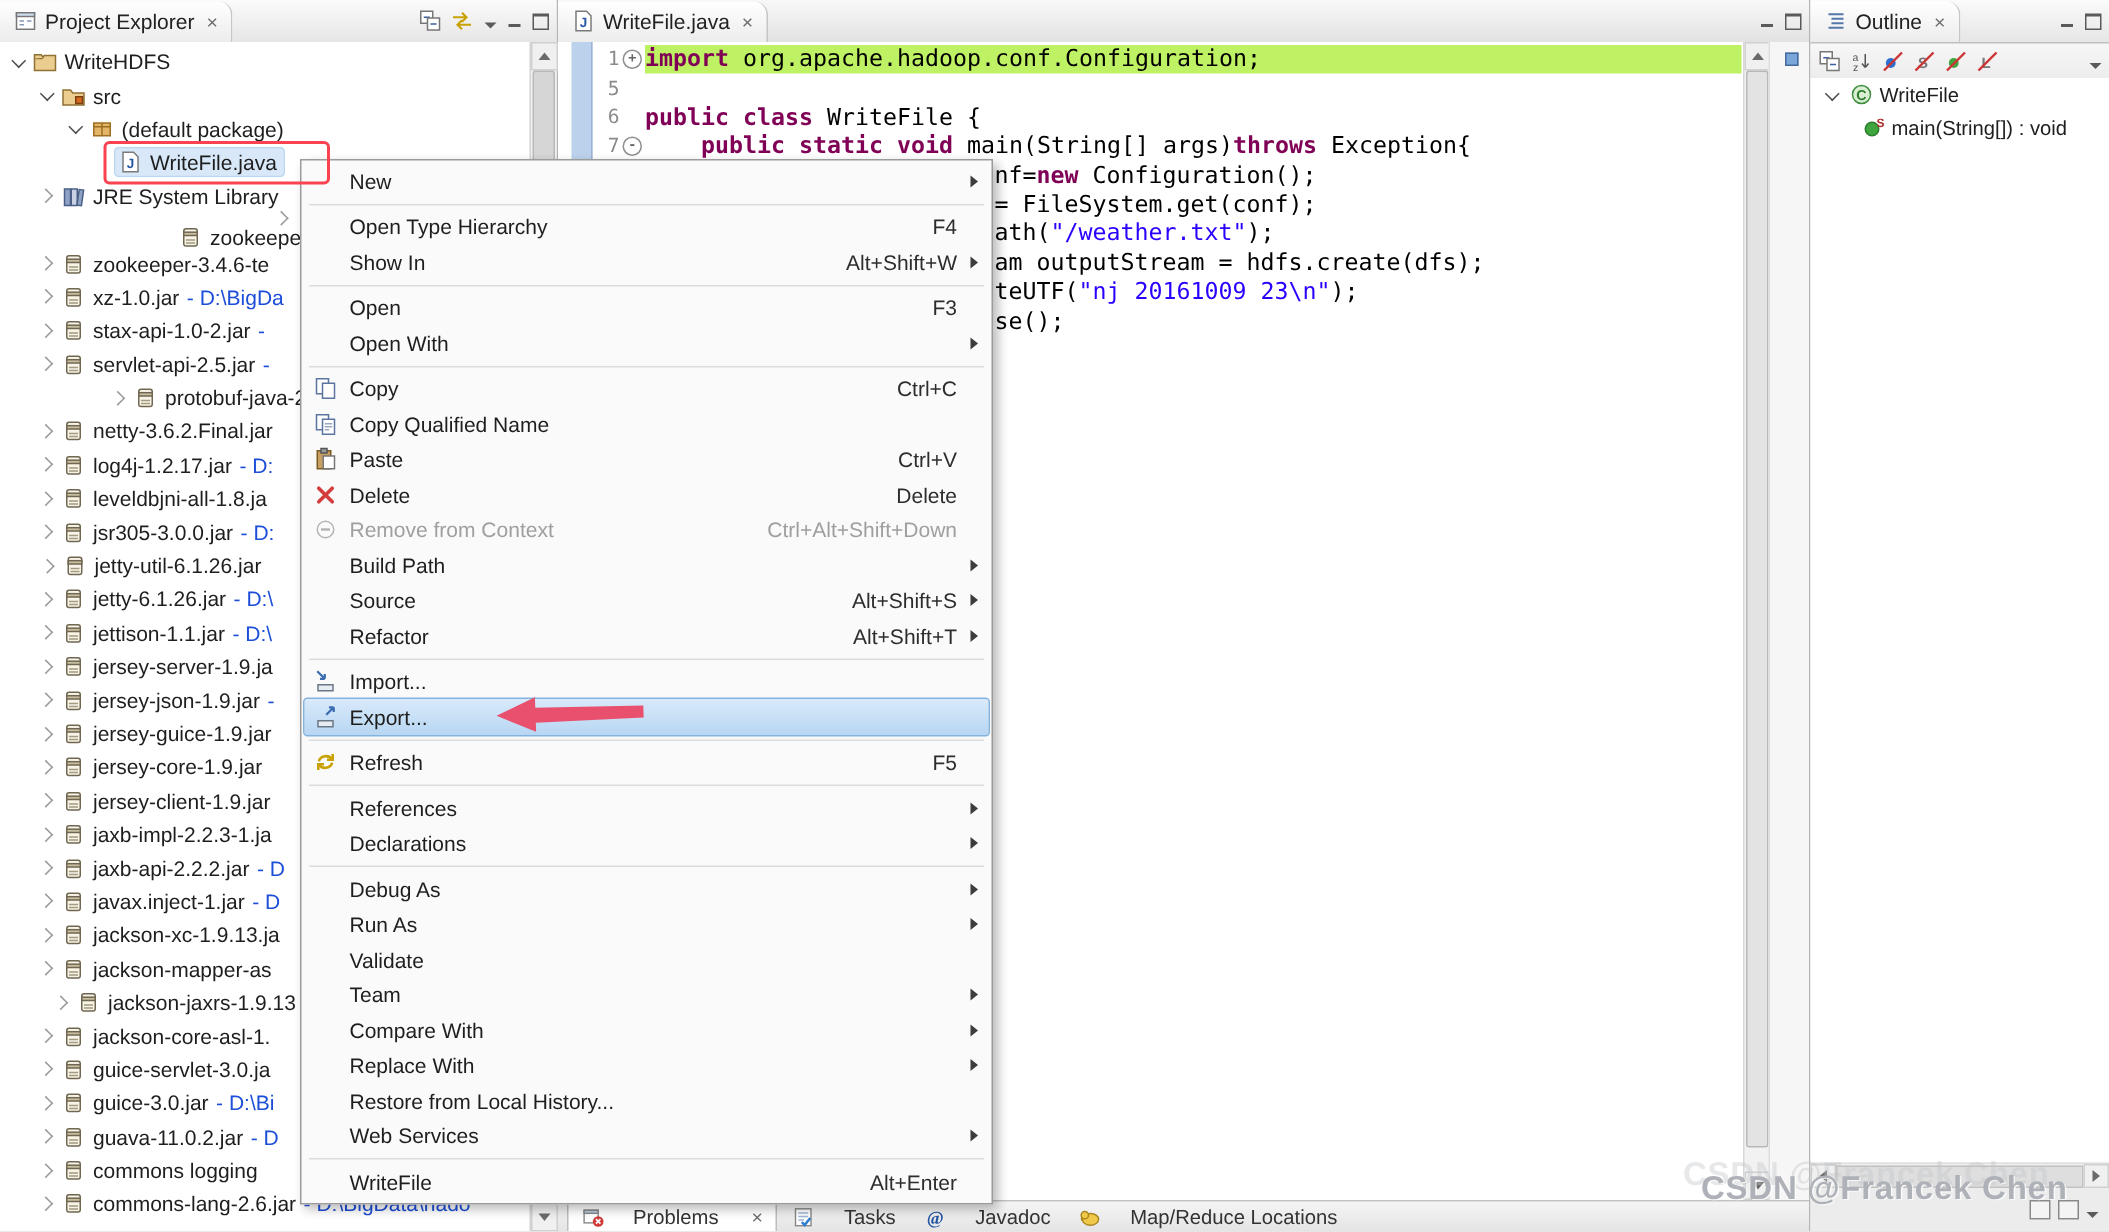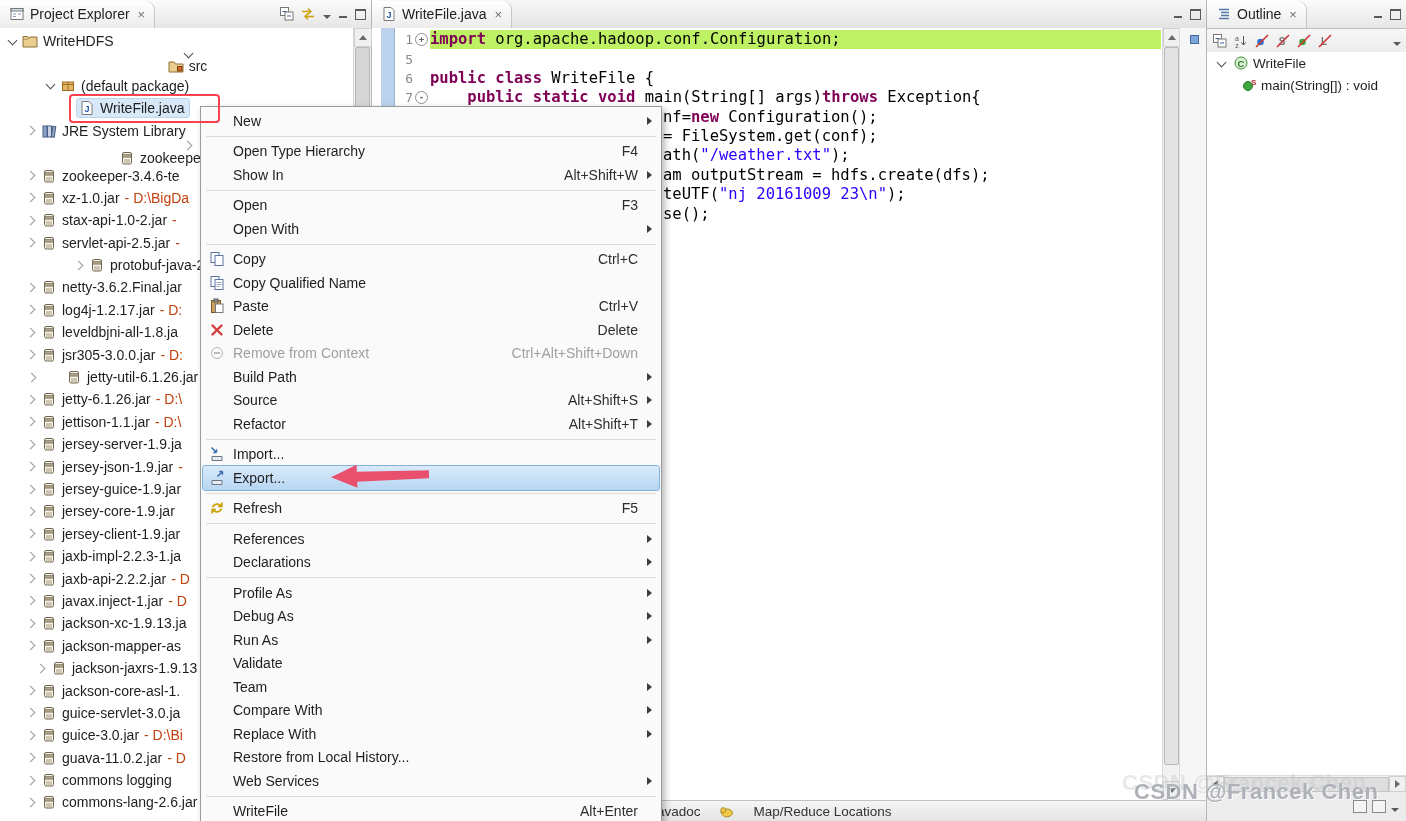--- a/index.html
+++ b/index.html
@@ -32,21 +32,21 @@
 
   
   .explorer{position:absolute;left:0;top:0;width:371px;height:821px;background:#fff;border-right:1px solid #b5b5b5;}
   .tree{position:absolute;left:0;top:28px;right:17px;bottom:0;overflow:hidden;background:#fff;padding-top:2px;}
   .trow{height:22.4px;display:flex;align-items:center;white-space:nowrap;font-size:14px;}
   .twisty{width:16px;min-width:16px;display:inline-flex;justify-content:center;align-items:center;}
   .chev{display:inline-block;width:6px;height:6px;border-right:1.6px solid #9a9a9a;border-bottom:1.6px solid #9a9a9a;transform:rotate(-45deg);margin-right:2px;}
   .twisty.open .chev{transform:rotate(45deg);border-color:#4f4f4f;margin-right:0;margin-top:-2px;}
   .cell{display:inline-flex;align-items:center;gap:5px;padding:1px 4px 1px 2px;border-radius:2px;}
   .selcell{background:#d8e8f8;outline:1px solid #b9d6ef;}
-  .tpath{color:#c2410c;}
+  .tpath{color:#1d4ed8;}
 
   
   .editorp{position:absolute;left:372px;top:0;width:834px;height:821px;background:#fff;}
   .tabbar{height:28px;background:linear-gradient(#f8f8f8,#e2e2e2);border-bottom:1px solid #bfbfbf;display:flex;align-items:center;}
   .ebody{position:absolute;left:0;top:28px;width:834px;height:772px;background:#fff;overflow:hidden;}
   .range-strip{position:absolute;left:9px;top:0;width:13px;height:100%;background:#bcd2ec;border-right:1px solid #9ab4d6;}
   .code-lines{position:absolute;left:23px;top:2px;right:45px;}
   .cline{display:flex;height:19.4px;align-items:center;}
   .ln{width:18px;text-align:right;color:#8b8b8b;font:13px "DejaVu Sans Mono",monospace;flex:none;}
   .fold{width:17px;display:flex;justify-content:center;flex:none;}
@@ -150,21 +150,21 @@
           <span class="cell">
             <span class="ic">
               <svg width="16" height="16" viewBox="0 0 16 16">
                 <path d="M1 6h5l1.5-2H15v10H1z" fill="#eacd8f" stroke="#8f7134"></path>
                 <path d="M1 6V3.5h4.5L7 5.5" fill="#eacd8f" stroke="#8f7134"></path>
               </svg>
             </span>
             <span class="tlabel">WriteHDFS</span>
           </span>
         </div>
-        <div class="trow" style="padding-left: 23px; flex-direction: column;">
+        <div class="trow" style="padding-left: 23px;">
           <span class="twisty open">
             <i class="chev"></i>
           </span>
           <span class="cell">
             <span class="ic">
               <svg width="16" height="16" viewBox="0 0 16 16">
                 <path d="M1 4h5l1.5 2H15v8H1z" fill="#eacd8f" stroke="#8f7134"></path>
                 <rect x="9.5" y="8.5" width="4.5" height="4.5" fill="#d2691e" stroke="#7c3f10"></rect>
               </svg>
             </span>
@@ -360,21 +360,21 @@
               <svg width="16" height="16" viewBox="0 0 16 16">
                 <rect x="3.5" y="2.5" width="9" height="11.5" rx="1.5" fill="#f7f3e6" stroke="#6f6752"></rect>
                 <rect x="3.5" y="4.8" width="9" height="2.2" fill="#c9bf9f" stroke="#6f6752"></rect>
                 <path d="M5 10h6M5 12h6" stroke="#a39b80" fill="none"></path>
               </svg>
             </span>
             <span class="tlabel">jsr305-3.0.0.jar</span>
             <span class="tpath"> - D:</span>
           </span>
         </div>
-        <div class="trow" style="padding-left: 24px; gap: 24px;">
+        <div class="trow" style="padding-left: 24px;">
           <span class="twisty">
             <i class="chev"></i>
           </span>
           <span class="cell">
             <span class="ic">
               <svg width="16" height="16" viewBox="0 0 16 16">
                 <rect x="3.5" y="2.5" width="9" height="11.5" rx="1.5" fill="#f7f3e6" stroke="#6f6752"></rect>
                 <rect x="3.5" y="4.8" width="9" height="2.2" fill="#c9bf9f" stroke="#6f6752"></rect>
                 <path d="M5 10h6M5 12h6" stroke="#a39b80" fill="none"></path>
               </svg>
@@ -1075,28 +1075,20 @@
         <span class="mic"></span>
         <span class="mlabel">Declarations</span>
         <span class="msc"></span>
         <span class="msub">
           <i class="subarrow"></i>
         </span>
       </div>
       <div class="msep"></div>
       <div class="mitem">
         <span class="mic"></span>
-        <span class="mlabel">Profile As</span>
-        <span class="msc"></span>
-        <span class="msub">
-          <i class="subarrow"></i>
-        </span>
-      </div>
-      <div class="mitem">
-        <span class="mic"></span>
         <span class="mlabel">Debug As</span>
         <span class="msc"></span>
         <span class="msub">
           <i class="subarrow"></i>
         </span>
       </div>
       <div class="mitem">
         <span class="mic"></span>
         <span class="mlabel">Run As</span>
         <span class="msc"></span>

